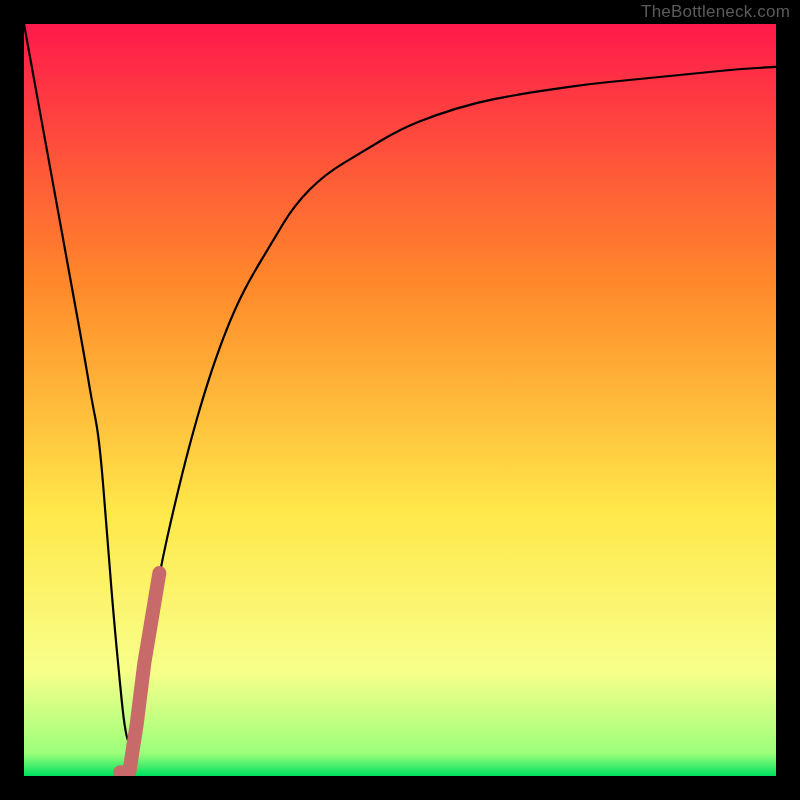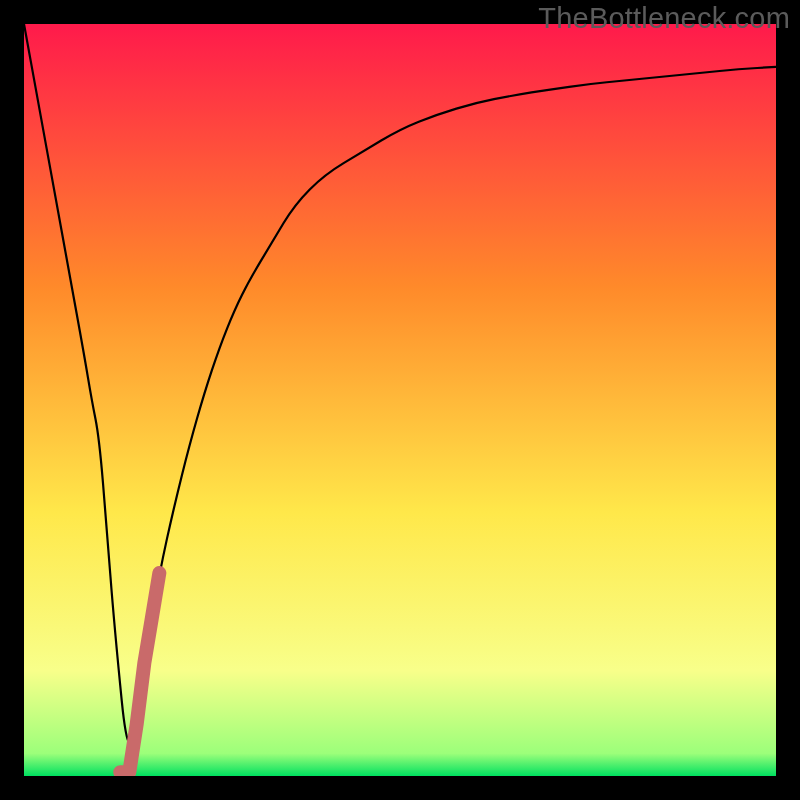--- a/index.html
+++ b/index.html
@@ -24,21 +24,21 @@
     top: 24px;
     width: 752px;
     height: 752px;
   }
   svg { display: block; }
   .watermark {
     position: absolute;
     top: 2px;
     right: 10px;
     font-family: Arial, Helvetica, sans-serif;
-    font-size: 29px;
+    font-size: 17px;
     color: #5b5b5b;
     letter-spacing: 0.2px;
     user-select: none;
   }
 </style>
 </head>
 <body>
 
 <div class="frame">
   <div class="plot">

